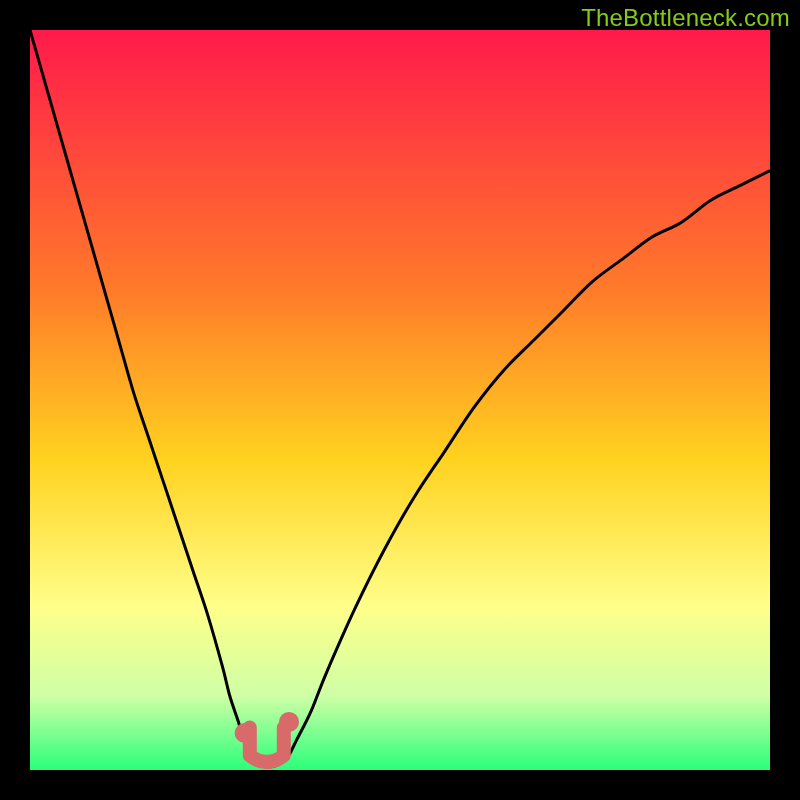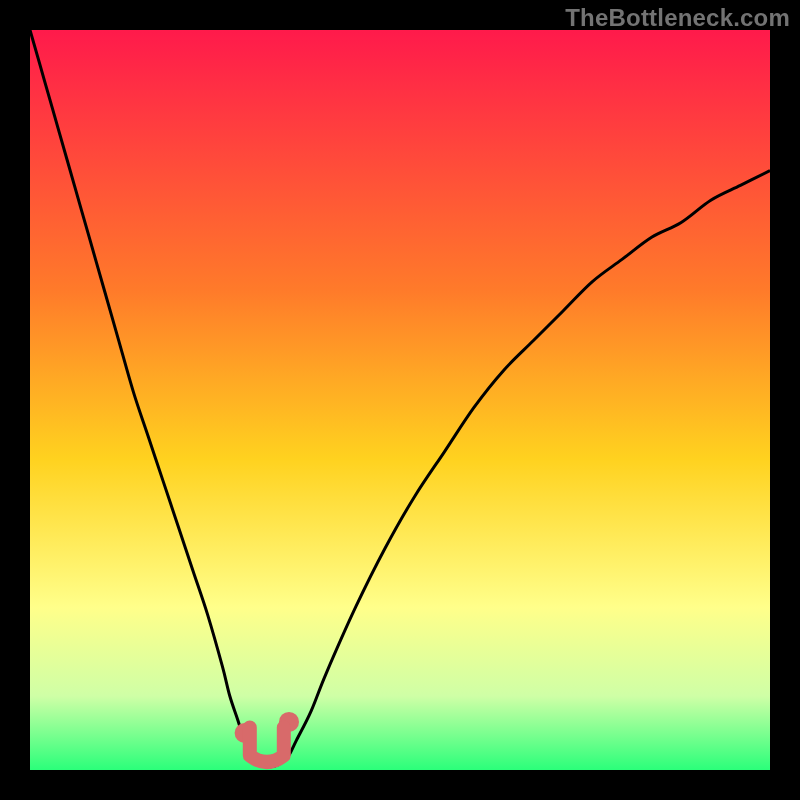--- a/index.html
+++ b/index.html
@@ -22,22 +22,22 @@
     top: 30px;
     width: 740px;
     height: 740px;
   }
   .watermark {
     position: absolute;
     top: 4px;
     right: 10px;
     font-family: Arial, Helvetica, sans-serif;
     font-size: 24px;
-    font-weight: 700;
-    color: #737373;
+    font-weight: 400;
+    color: #84cc16;
     letter-spacing: 0.2px;
   }
   svg { display: block; }
 </style>
 </head>
 <body>
 
 <div class="frame">
   <div class="watermark">TheBottleneck.com</div>
 

